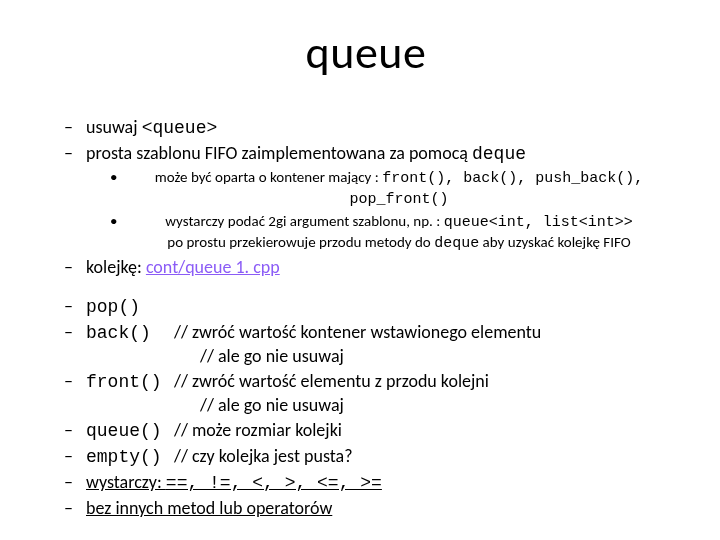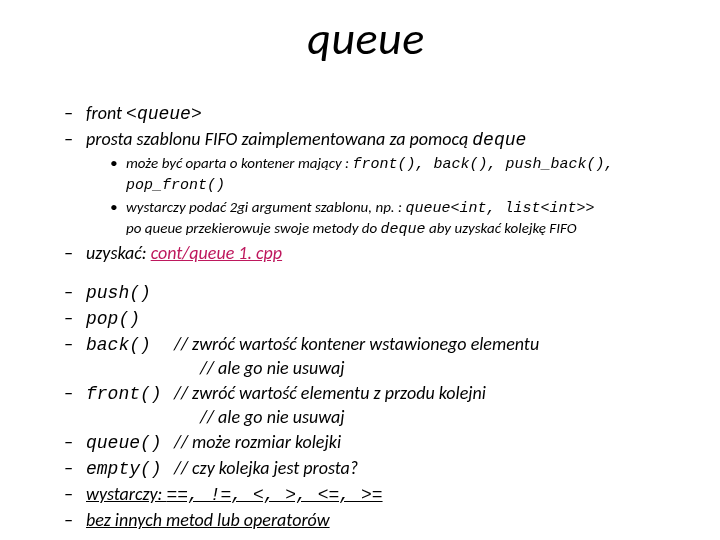--- a/index.html
+++ b/index.html
@@ -8,22 +8,21 @@
     width: 720px;
     height: 540px;
     background: #ffffff;
     font-family: Calibri, "Segoe UI", Arial, sans-serif;
     color: #000;
   }
   .slide {
     box-sizing: border-box;
     width: 720px;
     height: 416px;
-    padding: 4px 48px 24px 60px;
-    font-style: italic;
+    padding: 18px 48px 24px 60px;
   }
   .title {
     text-align: center;
     font-size: 46px;
     font-weight: 400;
     margin: 6px 0 36px 0;
     letter-spacing: 0.5px;
   }
   ul.lvl1 {
     list-style: none;
@@ -42,37 +41,38 @@
     position: absolute;
     left: 4px;
     top: 0;
   }
   ul.lvl2 {
     list-style: none;
     padding: 0;
     margin: 2px 0 2px 24px;
     font-size: 15px;
     line-height: 1.26;
+    text-align: center;
   }
   ul.lvl2 > li {
     position: relative;
     padding-left: 16px;
     margin-bottom: 2px;
   }
   ul.lvl2 > li::before {
     content: "•";
     position: absolute;
     left: 0;
     top: 0;
   }
   .code {
     font-family: "Courier New", Courier, monospace;
   }
   a.filelink {
-    color: #be185d;
+    color: #8b5cf6;
     text-decoration: underline;
   }
   .spacer {
     height: 14px;
   }
   .method-row .method {
     display: inline-block;
     min-width: 88px;
     font-family: "Courier New", Courier, monospace;
   }
@@ -86,61 +86,58 @@
 </head>
 <body>
 
 <div class="slide">
 
   <div class="title">queue</div>
 
   <ul class="lvl1">
 
     <li>
-      <span>front </span><span class="code">&lt;queue&gt;</span>
+      <span>usuwaj </span><span class="code">&lt;queue&gt;</span>
     </li>
 
     <li>
       <span>prosta szablonu FIFO zaimplementowana za pomocą </span><span class="code">deque</span>
       <ul class="lvl2">
         <li>
           <span>może być oparta o kontener mający : </span><span class="code">front(), back(), push_back(), pop_front()</span>
         </li>
         <li>
           <span>wystarczy podać 2gi argument szablonu, np. : </span><span class="code">queue&lt;int, list&lt;int&gt;&gt;</span><br>
-          <span>po queue przekierowuje swoje metody do </span><span class="code">deque</span><span> aby uzyskać kolejkę FIFO</span>
+          <span>po prostu przekierowuje przodu metody do </span><span class="code">deque</span><span> aby uzyskać kolejkę FIFO</span>
         </li>
       </ul>
     </li>
 
     <li>
-      <span>uzyskać: </span><a href="#" class="filelink">cont/queue 1. cpp</a>
+      <span>kolejkę: </span><a href="#" class="filelink">cont/queue 1. cpp</a>
     </li>
 
     <div class="spacer"></div>
 
-    <li class="method-row">
-      <span class="method">push()</span>
-    </li>
     <li class="method-row">
       <span class="method">pop()</span>
     </li>
     <li class="method-row">
       <span class="method">back()</span><span>// zwróć wartość kontener wstawionego elementu</span>
       <div class="comment-indent">// ale go nie usuwaj</div>
     </li>
     <li class="method-row">
       <span class="method">front()</span><span>// zwróć wartość elementu z przodu kolejni</span>
       <div class="comment-indent">// ale go nie usuwaj</div>
     </li>
     <li class="method-row">
       <span class="method">queue()</span><span>// może rozmiar kolejki</span>
     </li>
     <li class="method-row">
-      <span class="method">empty()</span><span>// czy kolejka jest prosta?</span>
+      <span class="method">empty()</span><span>// czy kolejka jest pusta?</span>
     </li>
 
     <li>
       <span class="underline">wystarczy: </span><span class="code underline">==, !=, &lt;, &gt;, &lt;=, &gt;=</span>
     </li>
     <li>
       <span class="underline">bez innych metod lub operatorów</span>
     </li>
 
   </ul>

